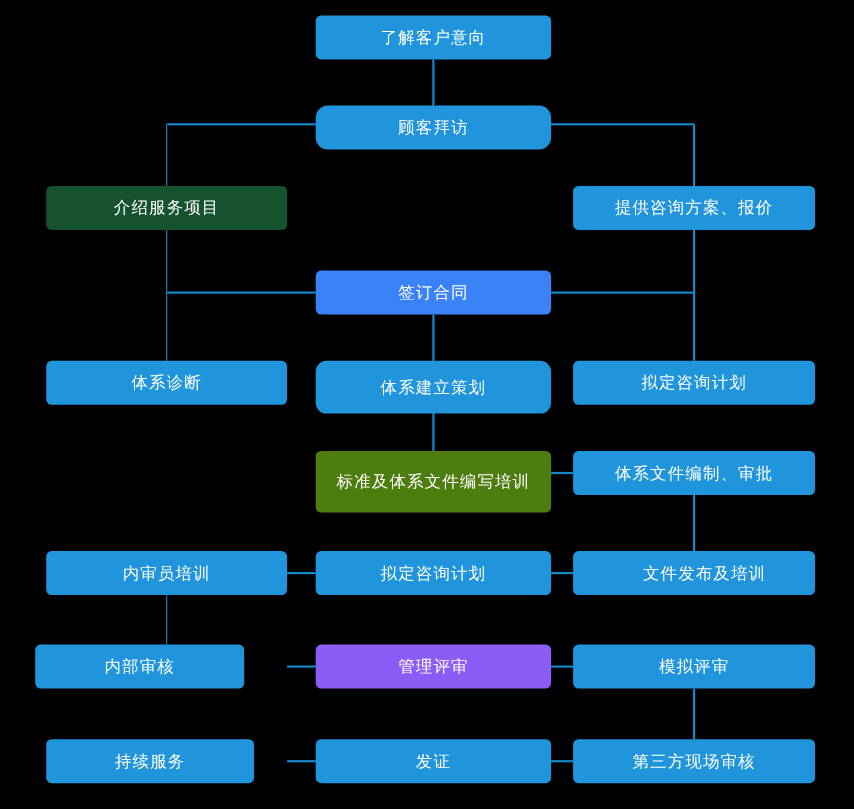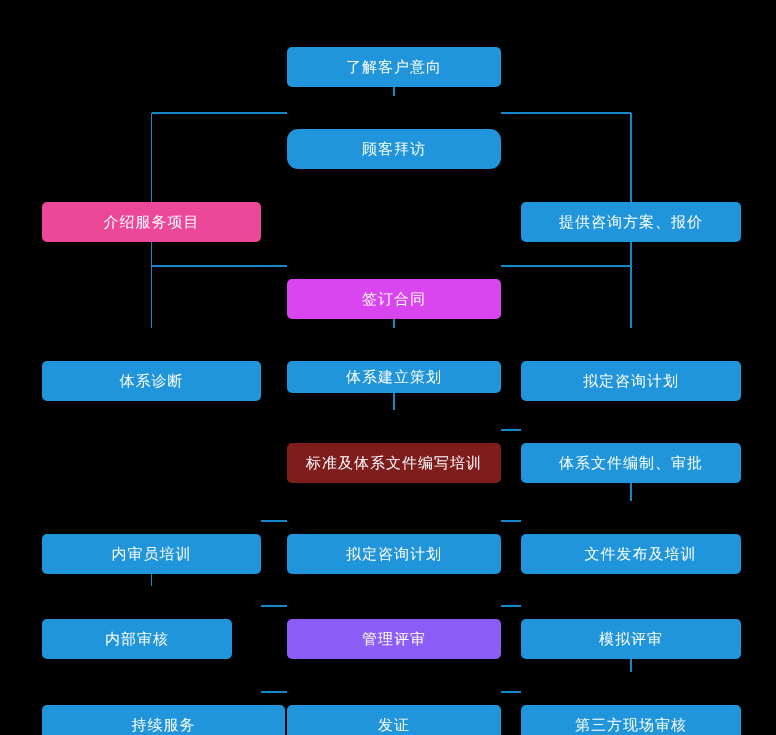--- a/index.html
+++ b/index.html
@@ -23,21 +23,20 @@
     background: #2095DB;
     color: #FFFFFF;
     font-size: 15px;
     letter-spacing: 1px;
     display: flex;
     align-items: center;
     justify-content: center;
     text-align: center;
     z-index: 2;
     white-space: nowrap;
-    margin-top: 33px;
   }
   .connector {
     position: absolute;
     background: #1588C9;
     z-index: 1;
   }
   .connector.v { width: 1.5px; }
   .connector.h { height: 1.5px; }
 </style>
 </head>
@@ -58,30 +57,30 @@
     <div class="connector h" style="top: 265.25px; left: 501px; width: 130px; background: rgb(21, 136, 201);"></div>
     <div class="connector h" style="top: 429.25px; left: 501px; width: 20px; background: rgb(21, 136, 201);"></div>
     <div class="connector h" style="top: 520.25px; left: 261px; width: 26px; background: rgb(21, 136, 201);"></div>
     <div class="connector h" style="top: 520.25px; left: 501px; width: 20px; background: rgb(21, 136, 201);"></div>
     <div class="connector h" style="top: 605.25px; left: 261px; width: 26px; background: rgb(21, 136, 201);"></div>
     <div class="connector h" style="top: 605.25px; left: 501px; width: 20px; background: rgb(21, 136, 201);"></div>
     <div class="connector h" style="top: 691.25px; left: 261px; width: 26px; background: rgb(21, 136, 201);"></div>
     <div class="connector h" style="top: 691.25px; left: 501px; width: 20px; background: rgb(21, 136, 201);"></div>
     <div class="flow-node" style="left: 287px; width: 214px; top: 14px; height: 40px; background: rgb(32, 149, 219); color: rgb(255, 255, 255);">了解客户意向</div>
     <div class="flow-node" style="left: 287px; width: 214px; top: 96px; height: 40px; background: rgb(32, 149, 219); color: rgb(255, 255, 255); border-radius: 11px;">顾客拜访</div>
-    <div class="flow-node" style="left: 42px; width: 219px; top: 169px; height: 40px; background: #ec4899; color: rgb(255, 255, 255);">介绍服务项目</div>
+    <div class="flow-node" style="left: 42px; width: 219px; top: 169px; height: 40px; background: #14532d; color: rgb(255, 255, 255);">介绍服务项目</div>
     <div class="flow-node" style="left: 521px; width: 220px; top: 169px; height: 40px; background: rgb(32, 149, 219); color: rgb(255, 255, 255);">提供咨询方案、报价</div>
-    <div class="flow-node" style="left: 287px; width: 214px; top: 246px; height: 40px; background: #d946ef; color: rgb(255, 255, 255);">签订合同</div>
+    <div class="flow-node" style="left: 287px; width: 214px; top: 246px; height: 40px; background: #3b82f6; color: rgb(255, 255, 255);">签订合同</div>
     <div class="flow-node" style="left: 42px; width: 219px; top: 328px; height: 40px; background: rgb(32, 149, 219); color: rgb(255, 255, 255);">体系诊断</div>
-    <div class="flow-node" style="left: 287px; width: 214px; top: 328px; height: 32px; background: rgb(32, 149, 219); color: rgb(255, 255, 255);">体系建立策划</div>
+    <div class="flow-node" style="left: 287px; width: 214px; top: 328px; height: 48px; background: rgb(32, 149, 219); color: rgb(255, 255, 255); border-radius: 10px;">体系建立策划</div>
     <div class="flow-node" style="left: 521px; width: 220px; top: 328px; height: 40px; background: rgb(32, 149, 219); color: rgb(255, 255, 255);">拟定咨询计划</div>
-    <div class="flow-node" style="left: 287px; width: 214px; top: 410px; height: 40px; background: #7f1d1d; color: rgb(255, 255, 255);">标准及体系文件编写培训</div>
+    <div class="flow-node" style="left: 287px; width: 214px; top: 410px; height: 56px; background: #4d7c0f; color: rgb(255, 255, 255);">标准及体系文件编写培训</div>
     <div class="flow-node" style="left: 521px; width: 220px; top: 410px; height: 40px; background: rgb(32, 149, 219); color: rgb(255, 255, 255);">体系文件编制、审批</div>
     <div class="flow-node" style="left: 42px; width: 219px; top: 501px; height: 40px; background: rgb(32, 149, 219); color: rgb(255, 255, 255);">内审员培训</div>
     <div class="flow-node" style="left: 287px; width: 214px; top: 501px; height: 40px; background: rgb(32, 149, 219); color: rgb(255, 255, 255);">拟定咨询计划</div>
     <div class="flow-node" style="left: 521px; width: 220px; top: 501px; height: 40px; background: rgb(32, 149, 219); color: rgb(255, 255, 255); padding-left: 19px;">文件发布及培训</div>
-    <div class="flow-node" style="left: 42px; width: 190px; top: 586px; height: 40px; background: rgb(32, 149, 219); color: rgb(255, 255, 255);">内部审核</div>
+    <div class="flow-node" style="left: 32px; width: 190px; top: 586px; height: 40px; background: rgb(32, 149, 219); color: rgb(255, 255, 255);">内部审核</div>
     <div class="flow-node" style="left: 287px; width: 214px; top: 586px; height: 40px; background: #8b5cf6; color: rgb(255, 255, 255);">管理评审</div>
     <div class="flow-node" style="left: 521px; width: 220px; top: 586px; height: 40px; background: rgb(32, 149, 219); color: rgb(255, 255, 255);">模拟评审</div>
-    <div class="flow-node" style="left: 42px; width: 243px; top: 672px; height: 40px; background: rgb(32, 149, 219); color: rgb(255, 255, 255);">持续服务</div>
+    <div class="flow-node" style="left: 42px; width: 189px; top: 672px; height: 40px; background: rgb(32, 149, 219); color: rgb(255, 255, 255);">持续服务</div>
     <div class="flow-node" style="left: 521px; width: 220px; top: 672px; height: 40px; background: rgb(32, 149, 219); color: rgb(255, 255, 255);">第三方现场审核</div>
     <div class="flow-node" style="left: 287px; width: 214px; top: 672px; height: 40px; background: rgb(32, 149, 219); color: rgb(255, 255, 255);">发证</div>
   </div>
 
 </body></html>

